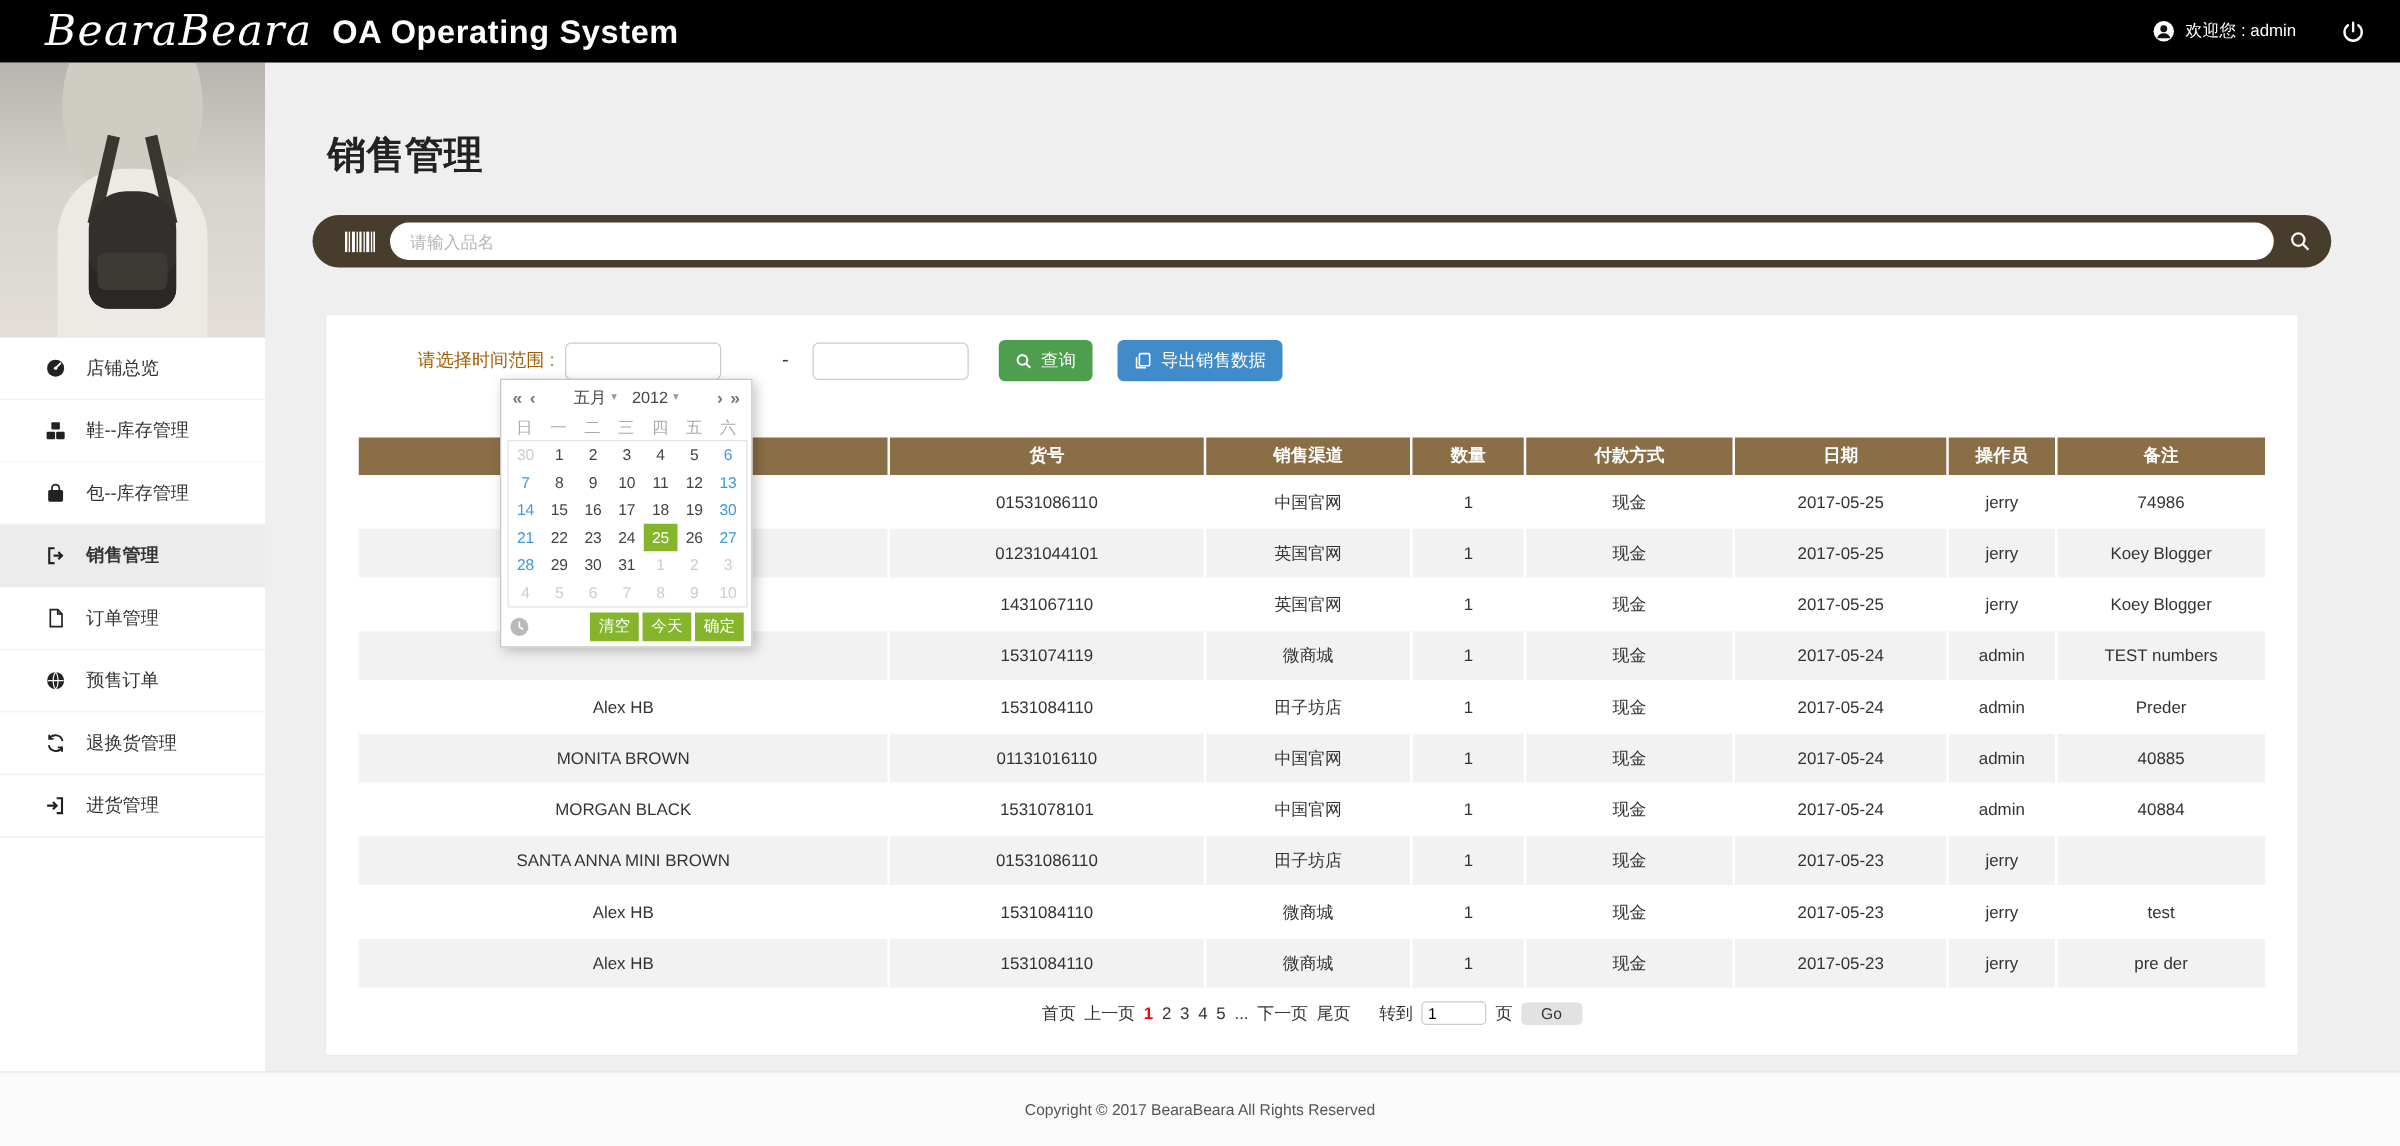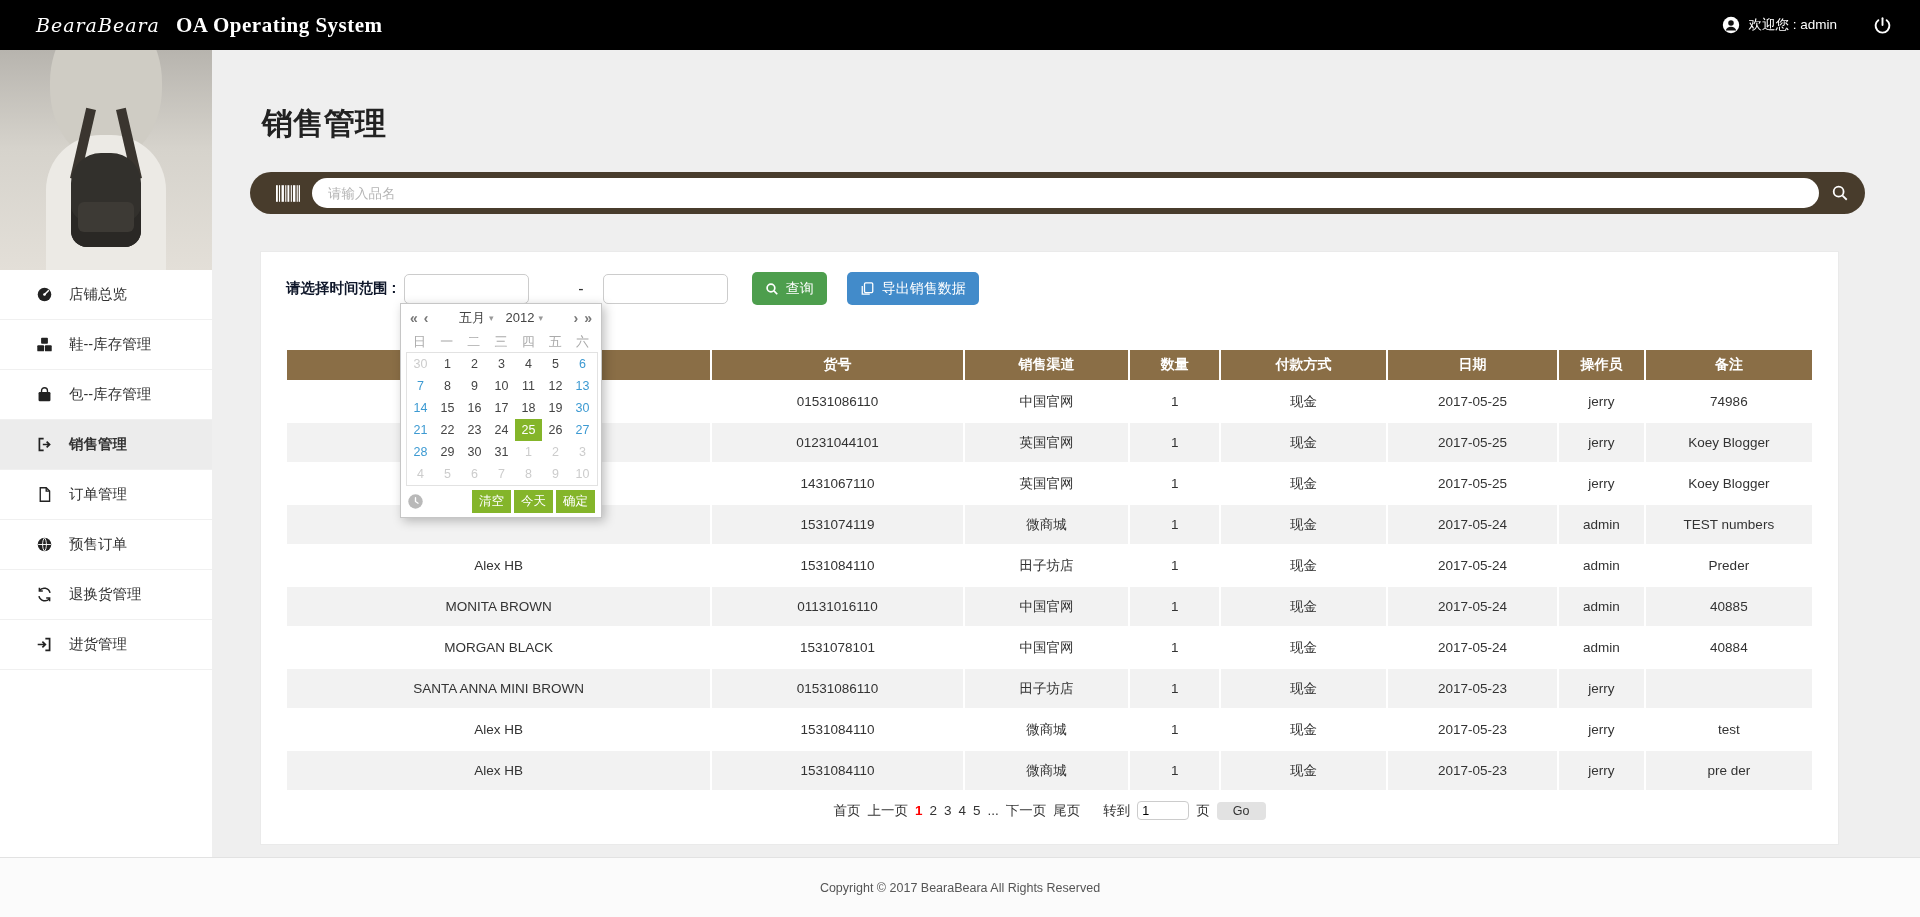--- a/index.html
+++ b/index.html
@@ -1,22 +1,22 @@
 <!DOCTYPE html>
 <html><head>
 <meta charset="utf-8">
 <style>
   * { margin:0; padding:0; box-sizing:border-box; }
   html,body { width:1920px; height:917px; overflow:hidden; }
   body { position:relative; background:#efefef; font-family:"Liberation Sans","DejaVu Sans",sans-serif; color:#333; }
 
   
   #topbar { position:absolute; left:0; top:0; width:1920px; height:50px; background:#000; display:flex; align-items:center; color:#fff; z-index:60; }
-  .brand { margin-left:36px; font-family:"DejaVu Serif","Liberation Serif",serif; font-style:italic; font-size:19px; letter-spacing:1px; cursor:pointer; }
-  .product { margin-left:16px; font-size:21px; font-weight:600; letter-spacing:.5px;font-family:Liberation Serif, serif; }
+  .brand { margin-left:36px; font-family:"DejaVu Serif","Liberation Serif",serif; font-style:italic; font-size:34px; letter-spacing:1px; cursor:pointer; }
+  .product { margin-left:16px; font-size:26px; font-weight:600; letter-spacing:.5px; }
   .top-right { margin-left:auto; display:flex; align-items:center; gap:36px; margin-right:28px; }
   .welcome { display:flex; align-items:flex-start; gap:8px; font-size:13.5px; }
   .iconbox { display:flex; align-items:center; }
   .pwr { cursor:pointer; display:flex; }
 
   
   #sidebar { position:absolute; left:0; top:50px; width:212px; bottom:60px; background:#fff; z-index:5; }
   .photo { position:relative; height:220px; background:linear-gradient(180deg,#b7b4ae,#d6d3cc 45%,#e3dfd8); overflow:hidden; }
   .ph-hair { position:absolute; left:50px; top:-40px; width:112px; height:150px; background:#cfccc4; border-radius:48%; }
   .ph-dress { position:absolute; left:46px; top:85px; width:120px; height:135px; background:#eceae5; border-radius:55px 55px 0 0; }
@@ -35,21 +35,21 @@
 
   .searchbar { position:absolute; left:38px; top:122px; width:1615px; height:42px; background:#483c2c; border-radius:21px; display:flex; align-items:center; }
   .searchbar .bc { margin-left:26px; display:flex; }
   .searchbar input { flex:1; height:30px; border:none; border-radius:15px; margin:0 12px; padding:0 16px; font-size:13.5px; outline:none; color:#333; background:#fff; }
   .searchbar input::placeholder { color:#b5b5b5; }
   .searchbar .mag { margin-right:16px; display:flex; cursor:pointer; }
 
   .panel { position:absolute; left:48px; top:201px; width:1579px; height:594px; background:#fff; border:1px solid #eaeaea; }
 
   .filter { position:absolute; left:25px; top:20px; display:flex; align-items:center; }
-  .filter-label { font-size:14.5px; font-weight:bold; color:#0f172a; }
+  .filter-label { font-size:14.5px; font-weight:normal; color:#a16207;margin-left:48px; }
   .date-input { width:125px; height:30px; border:1px solid #ccc; border-radius:5px; margin-left:8px; padding:0 8px; font-size:13px; outline:none; }
   .dash { margin:0 19px 0 49px; color:#333; }
   .date-to { margin-left:0; }
   .btn { display:inline-flex; align-items:center; gap:7px; color:#fff; font-size:14px; border:none; border-radius:5px; cursor:pointer; height:33px; padding:0 13px; }
   .btn-search { background:#4d9e4d; margin-left:24px; }
   .btn-export { background:#428bca; margin-left:20px; }
 
   
   .calendar { position:absolute; left:139px; top:51px; width:202px; background:#fff; border:1px solid #c6c6c6; box-shadow:3px 3px 10px rgba(0,0,0,.25); z-index:30; }
   .cal-head { height:27px; display:flex; align-items:center; padding:0 6px; }

